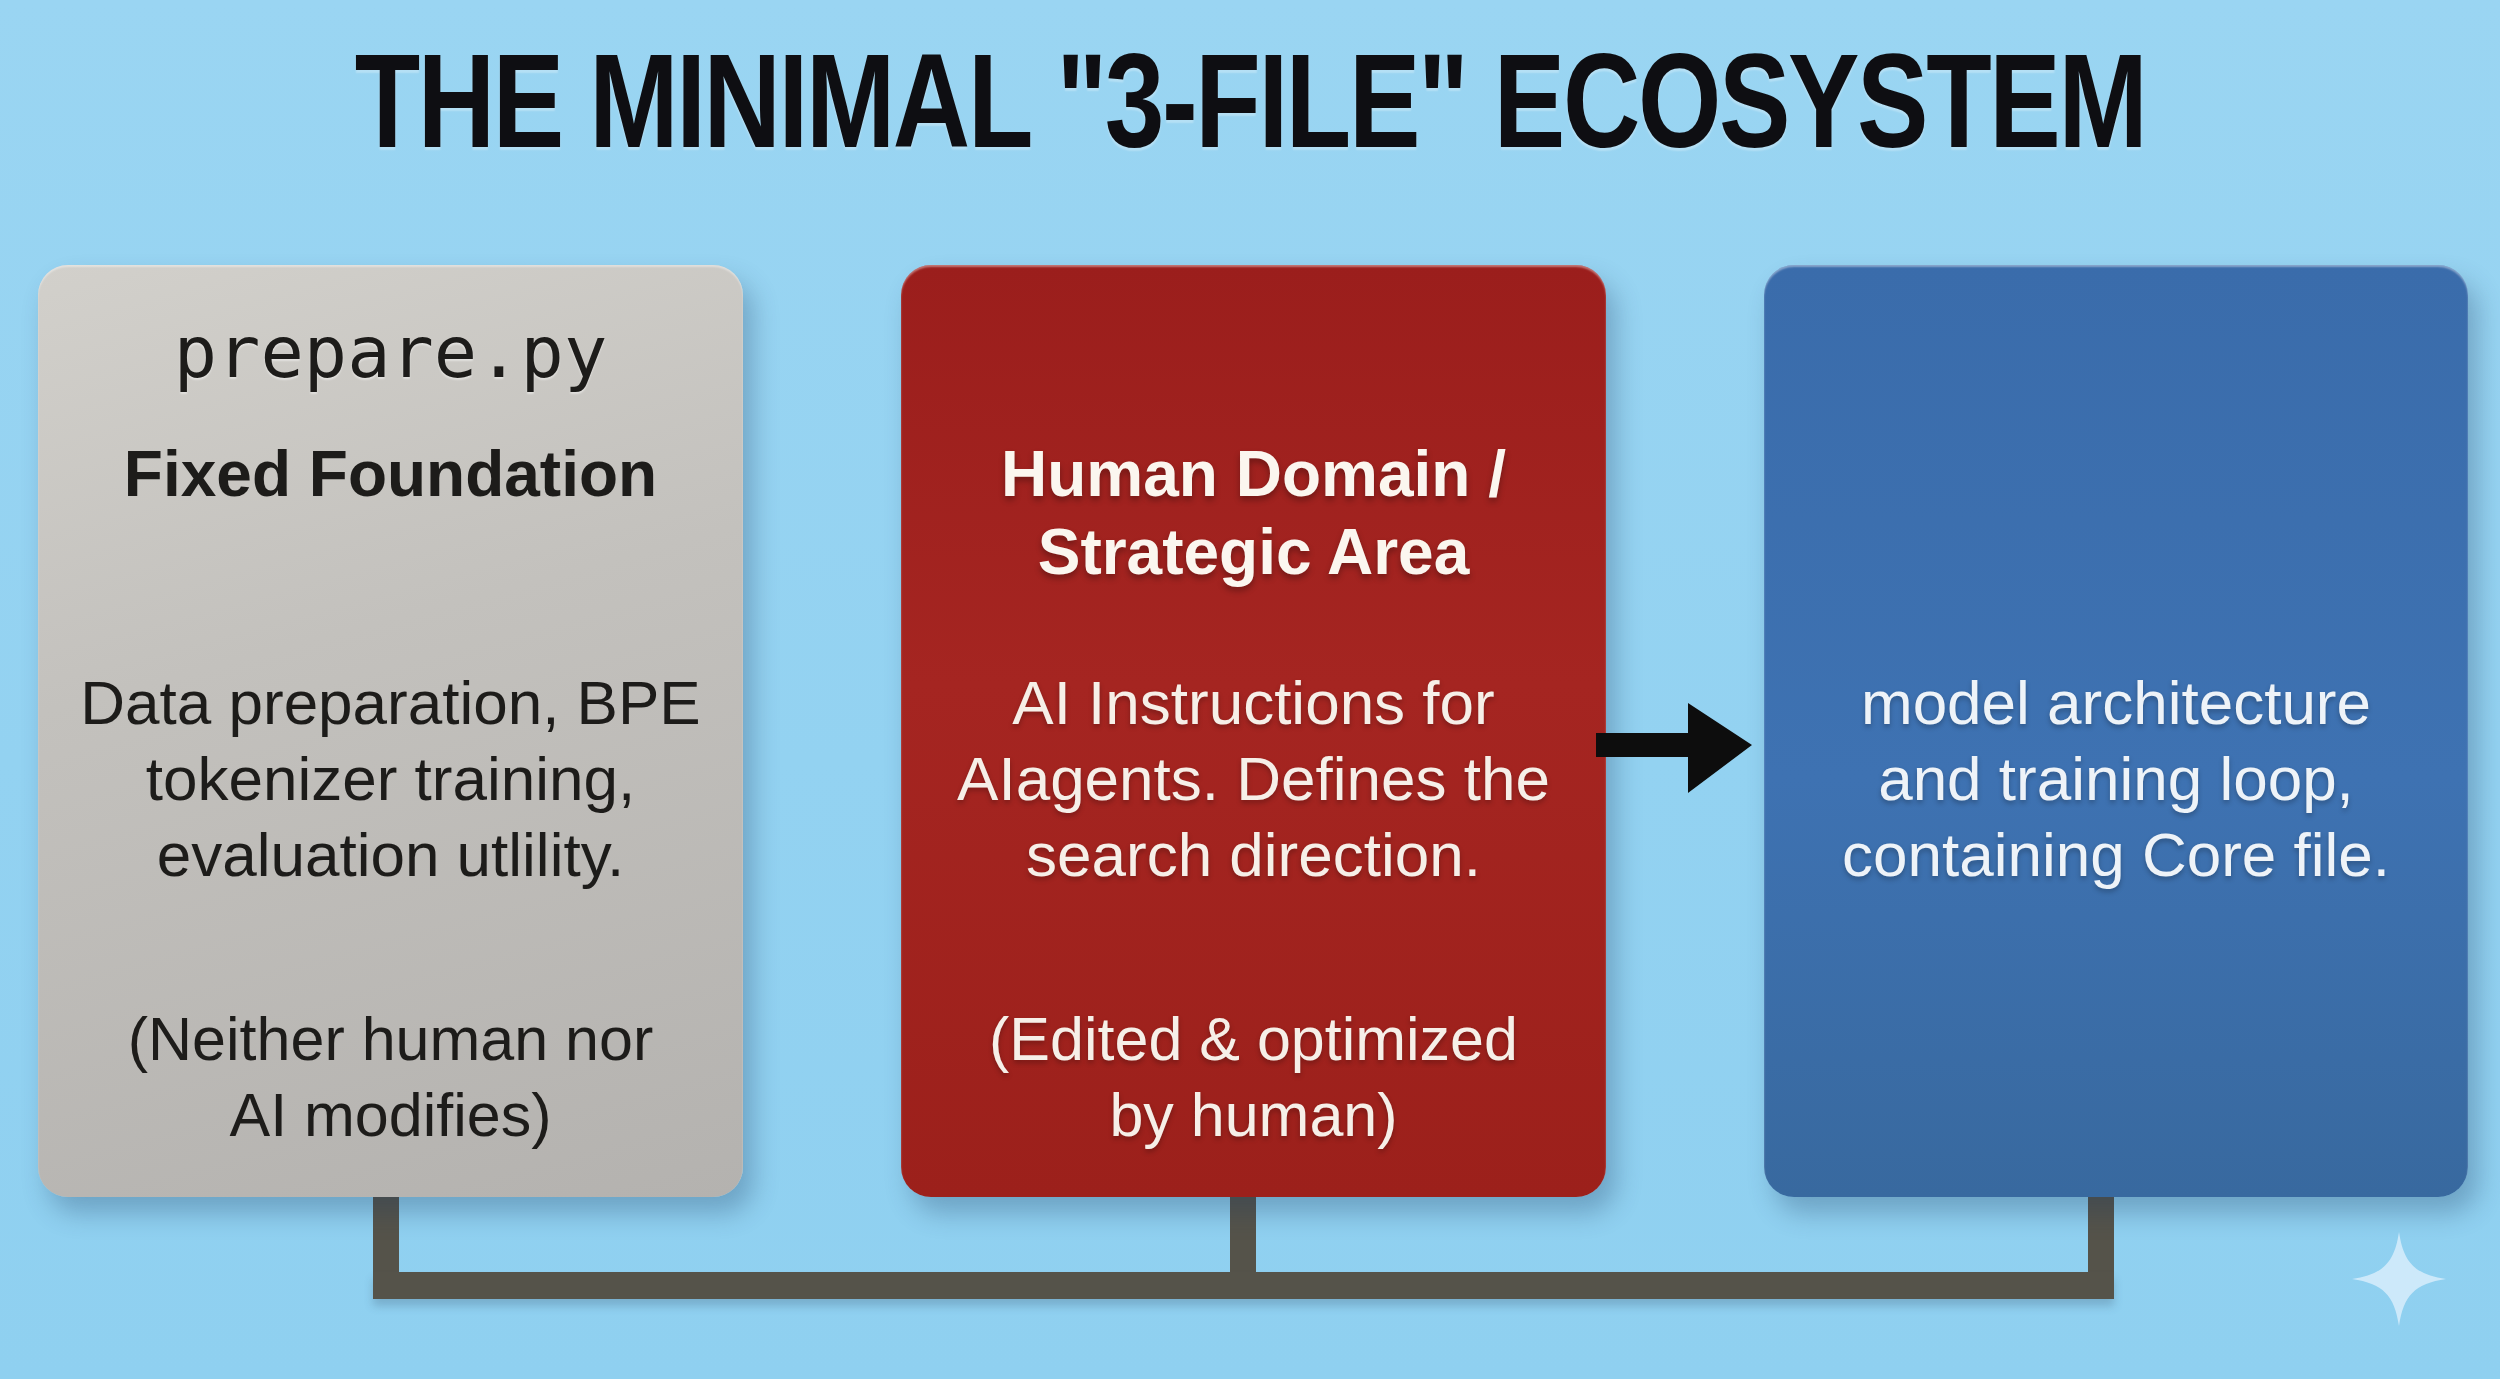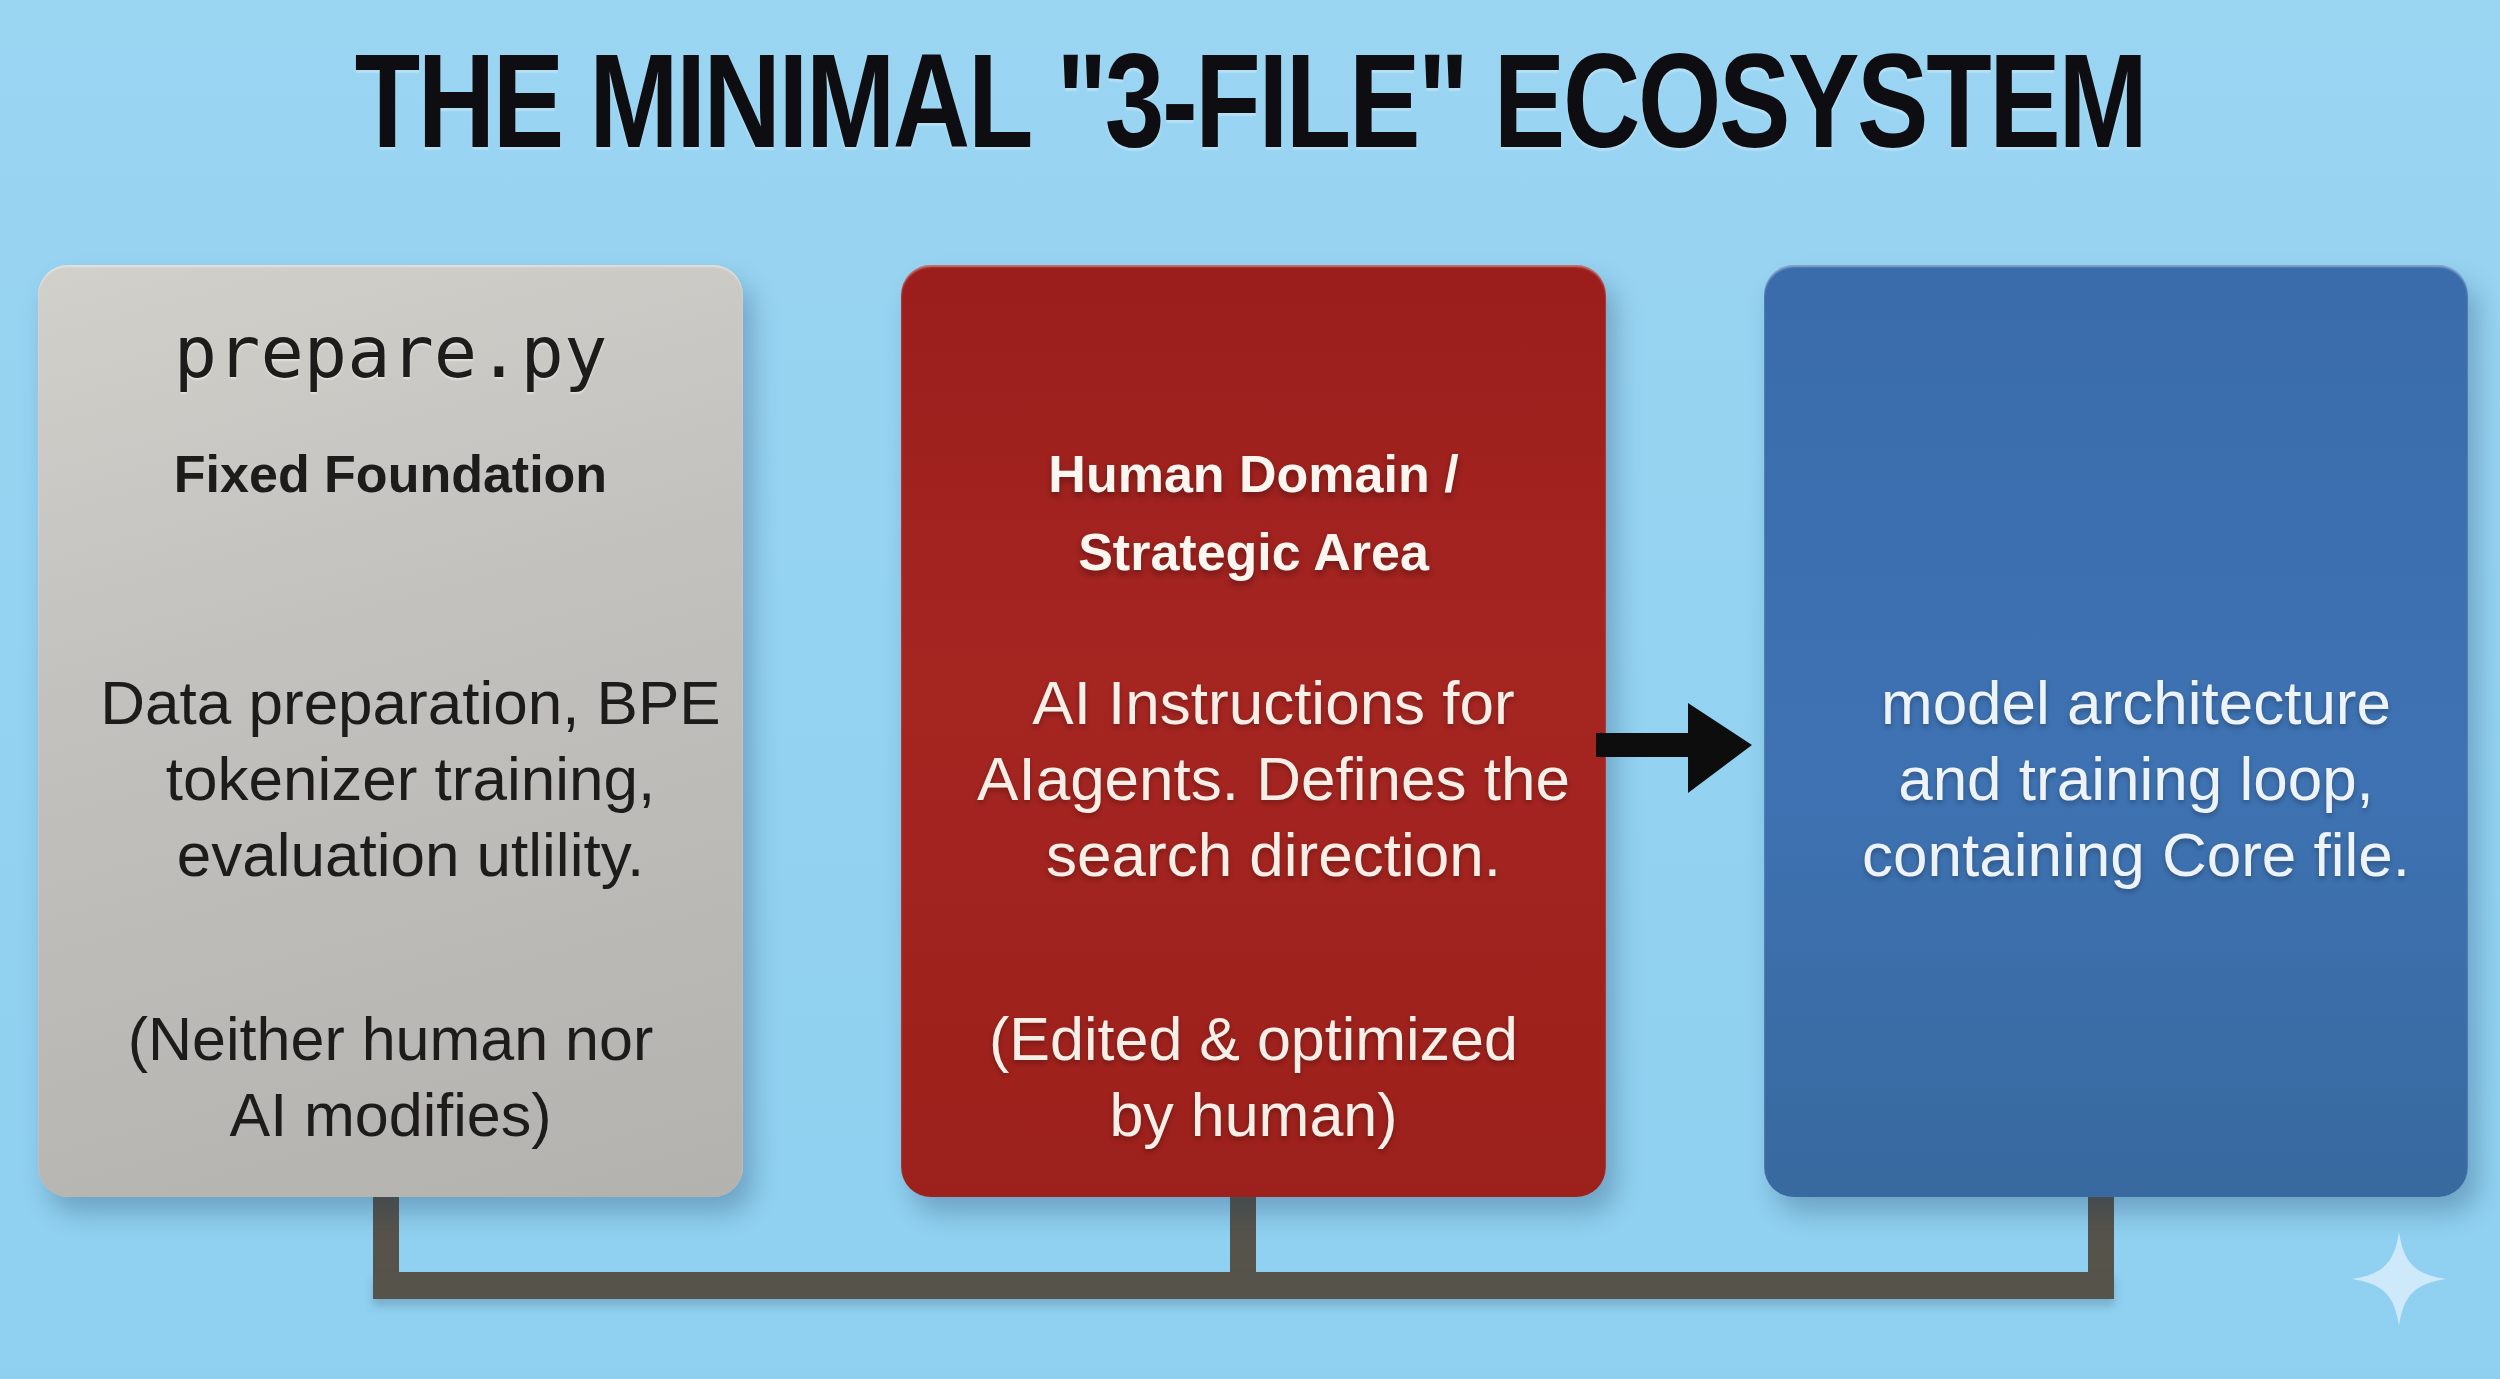--- a/index.html
+++ b/index.html
@@ -45,29 +45,28 @@
   }
   .card .filename{
     position:absolute;top:48px;left:0;width:100%;
     font-family:"DejaVu Sans Mono", monospace;
     font-size:72px;line-height:1.1;
   }
   .card--red .filename,.card--blue .filename{text-shadow:0 4px 6px rgba(0,0,0,0.30);}
   .card--gray .filename{text-shadow:0 2px 2px rgba(255,255,255,0.45);}
   .card .heading{
     position:absolute;top:170px;left:0;width:100%;
-    font-size:52px;line-height:78px;font-weight:700;
+    font-size:64px;line-height:78px;font-weight:700;
     white-space:pre-line;
   }
   .card--red .heading,.card--blue .heading{color:#fbf6ef;text-shadow:0 4px 6px rgba(0,0,0,0.30);}
   .card .body-text{
     position:absolute;top:400px;left:0;width:100%;
     font-size:62px;line-height:76px;
     white-space:pre-line;
-    margin-left:20px;
   }
   .card .note-text{
     position:absolute;top:736px;left:0;width:100%;
     font-size:61px;line-height:76px;
     white-space:pre-line;
     text-align:center;
   }
   .card--red .body-text,.card--red .note-text,
   .card--blue .body-text,.card--blue .note-text{
     text-shadow:0 3px 5px rgba(0,0,0,0.25);

